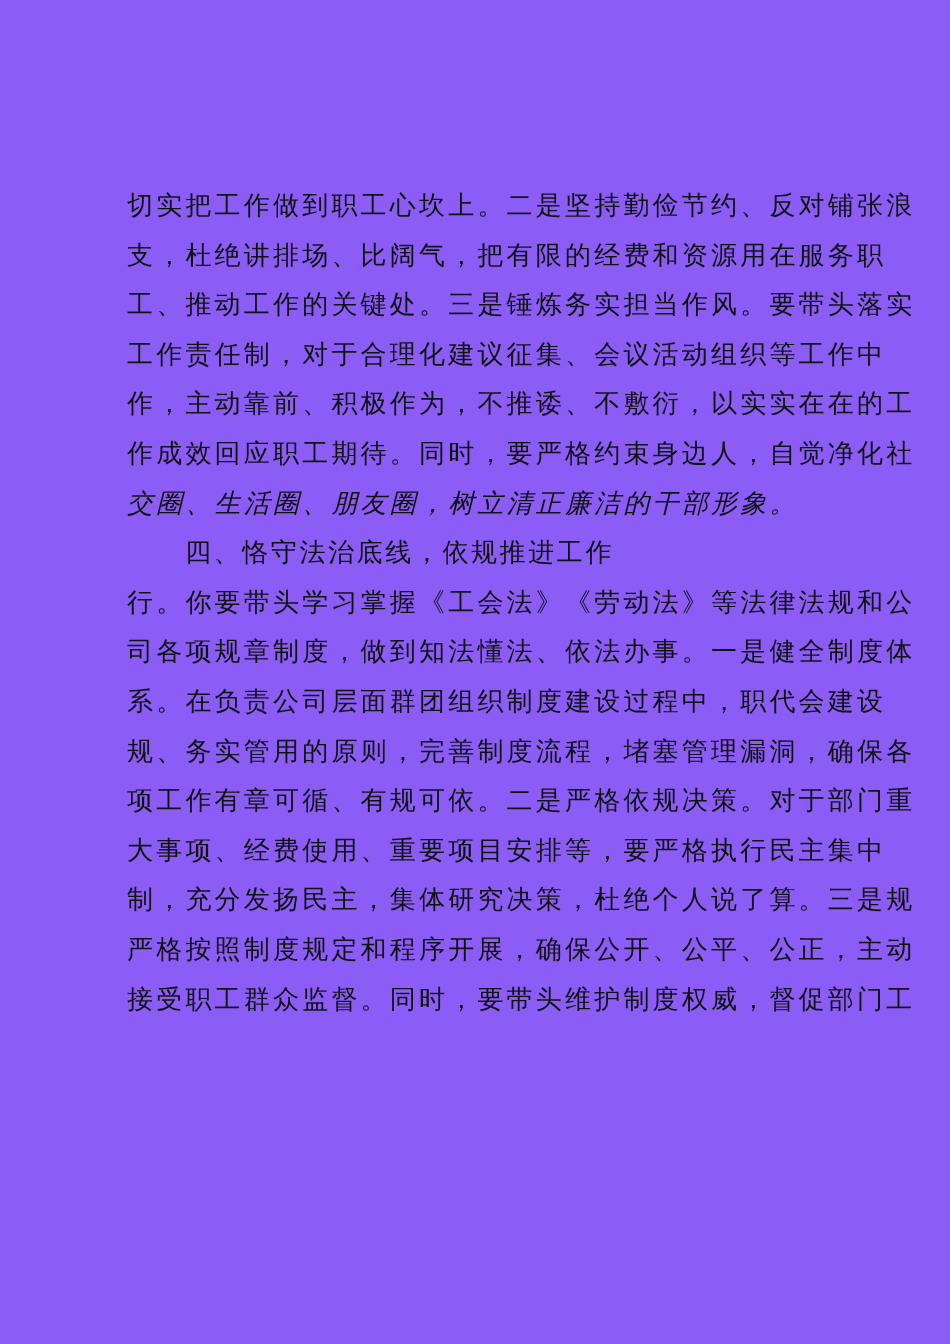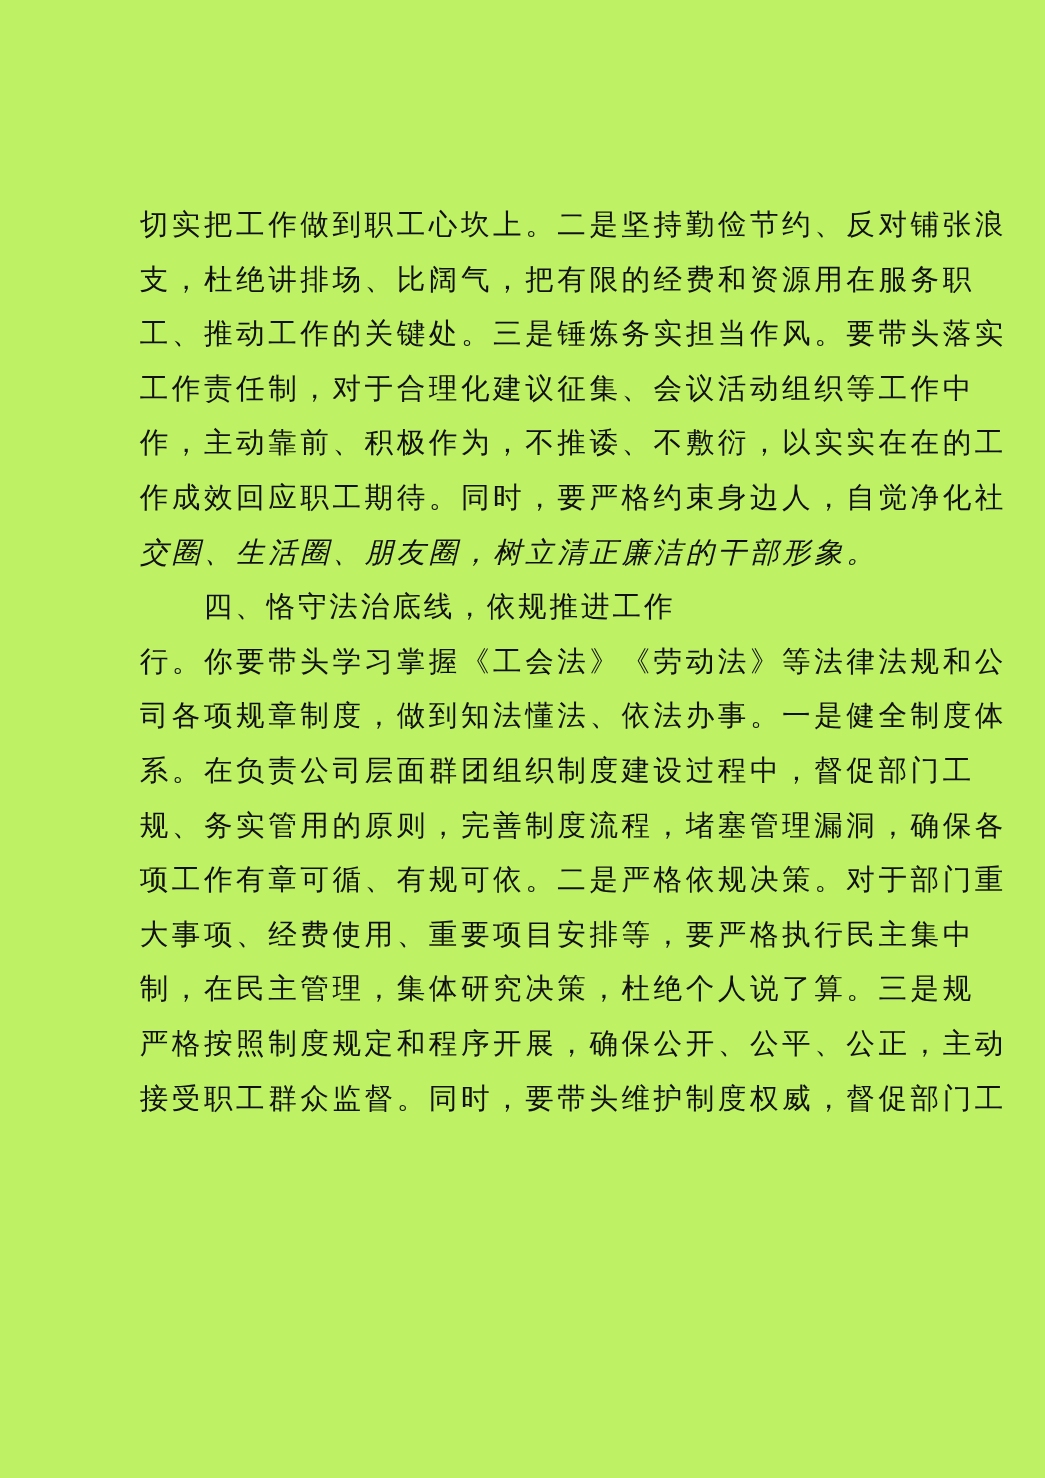--- a/index.html
+++ b/index.html
@@ -14,21 +14,21 @@
       overflow: hidden;
       font-family: "DejaVu Sans", "Liberation Sans", sans-serif;
       color: #111111;
     }
     .page {
       position: absolute;
       left: 0;
       top: 0;
       width: 950px;
       height: 1344px;
-      background: #bef264;
+      background: #8b5cf6;
     }
     .content {
       position: absolute;
       left: 127px;
       top: 181px;
       width: 704px;
     }
     .line {
       display: block;
       height: 49.6px;
@@ -66,23 +66,23 @@
       <span class="line">作，主动靠前、积极作为，不推诿、不敷衍，以实实在在的工</span>
       <span class="line">作成效回应职工期待。同时，要严格约束身边人，自觉净化社</span>
       <span class="line last">交圈、生活圈、朋友圈，树立清正廉洁的干部形象。</span>
     </div>
 
     <div class="line heading">四、恪守法治底线，依规推进工作</div>
 
     <div>
       <span class="line">行。你要带头学习掌握《工会法》《劳动法》等法律法规和公</span>
       <span class="line">司各项规章制度，做到知法懂法、依法办事。一是健全制度体</span>
-      <span class="line">系。在负责公司层面群团组织制度建设过程中，督促部门工</span>
+      <span class="line">系。在负责公司层面群团组织制度建设过程中，职代会建设</span>
       <span class="line">规、务实管用的原则，完善制度流程，堵塞管理漏洞，确保各</span>
       <span class="line">项工作有章可循、有规可依。二是严格依规决策。对于部门重</span>
       <span class="line">大事项、经费使用、重要项目安排等，要严格执行民主集中</span>
-      <span class="line">制，在民主管理，集体研究决策，杜绝个人说了算。三是规</span>
+      <span class="line">制，充分发扬民主，集体研究决策，杜绝个人说了算。三是规</span>
       <span class="line">严格按照制度规定和程序开展，确保公开、公平、公正，主动</span>
       <span class="line">接受职工群众监督。同时，要带头维护制度权威，督促部门工</span>
     </div>
 
   </div>
 </div>
 
 </body></html>

